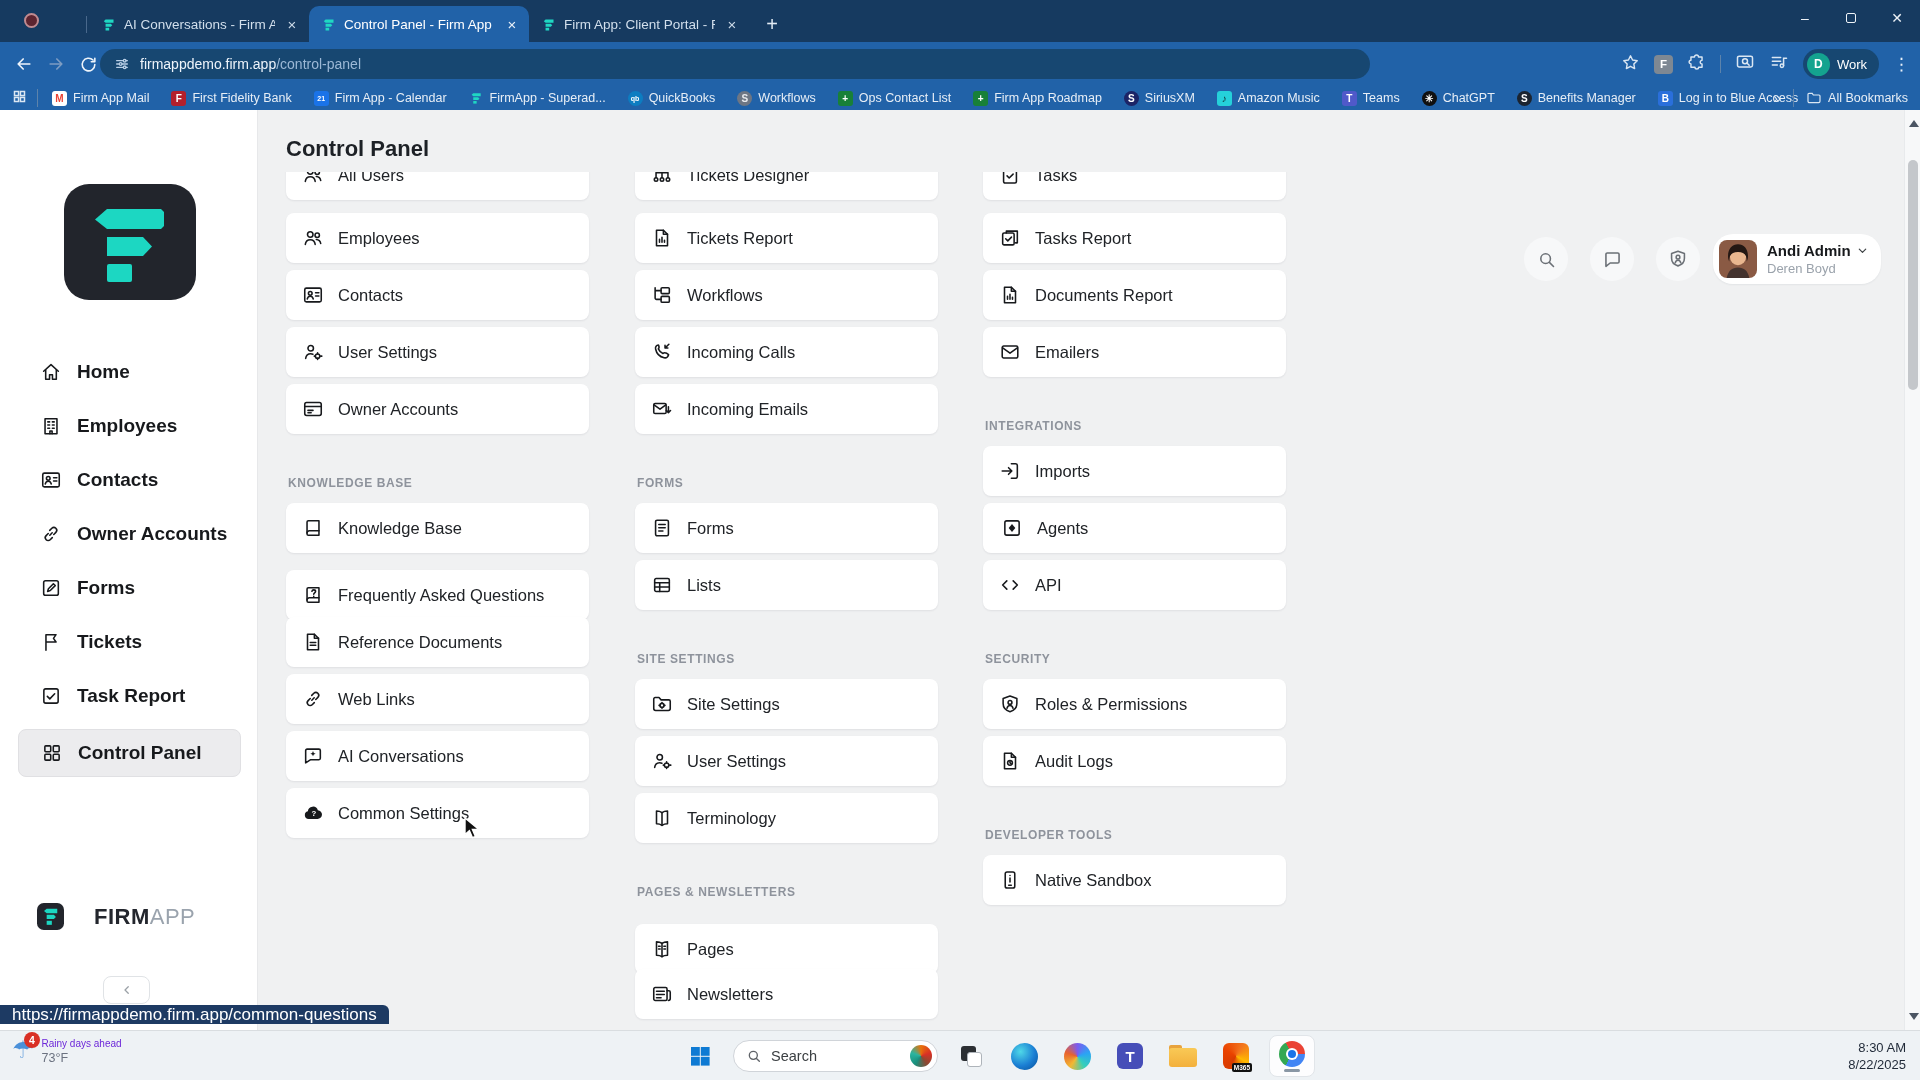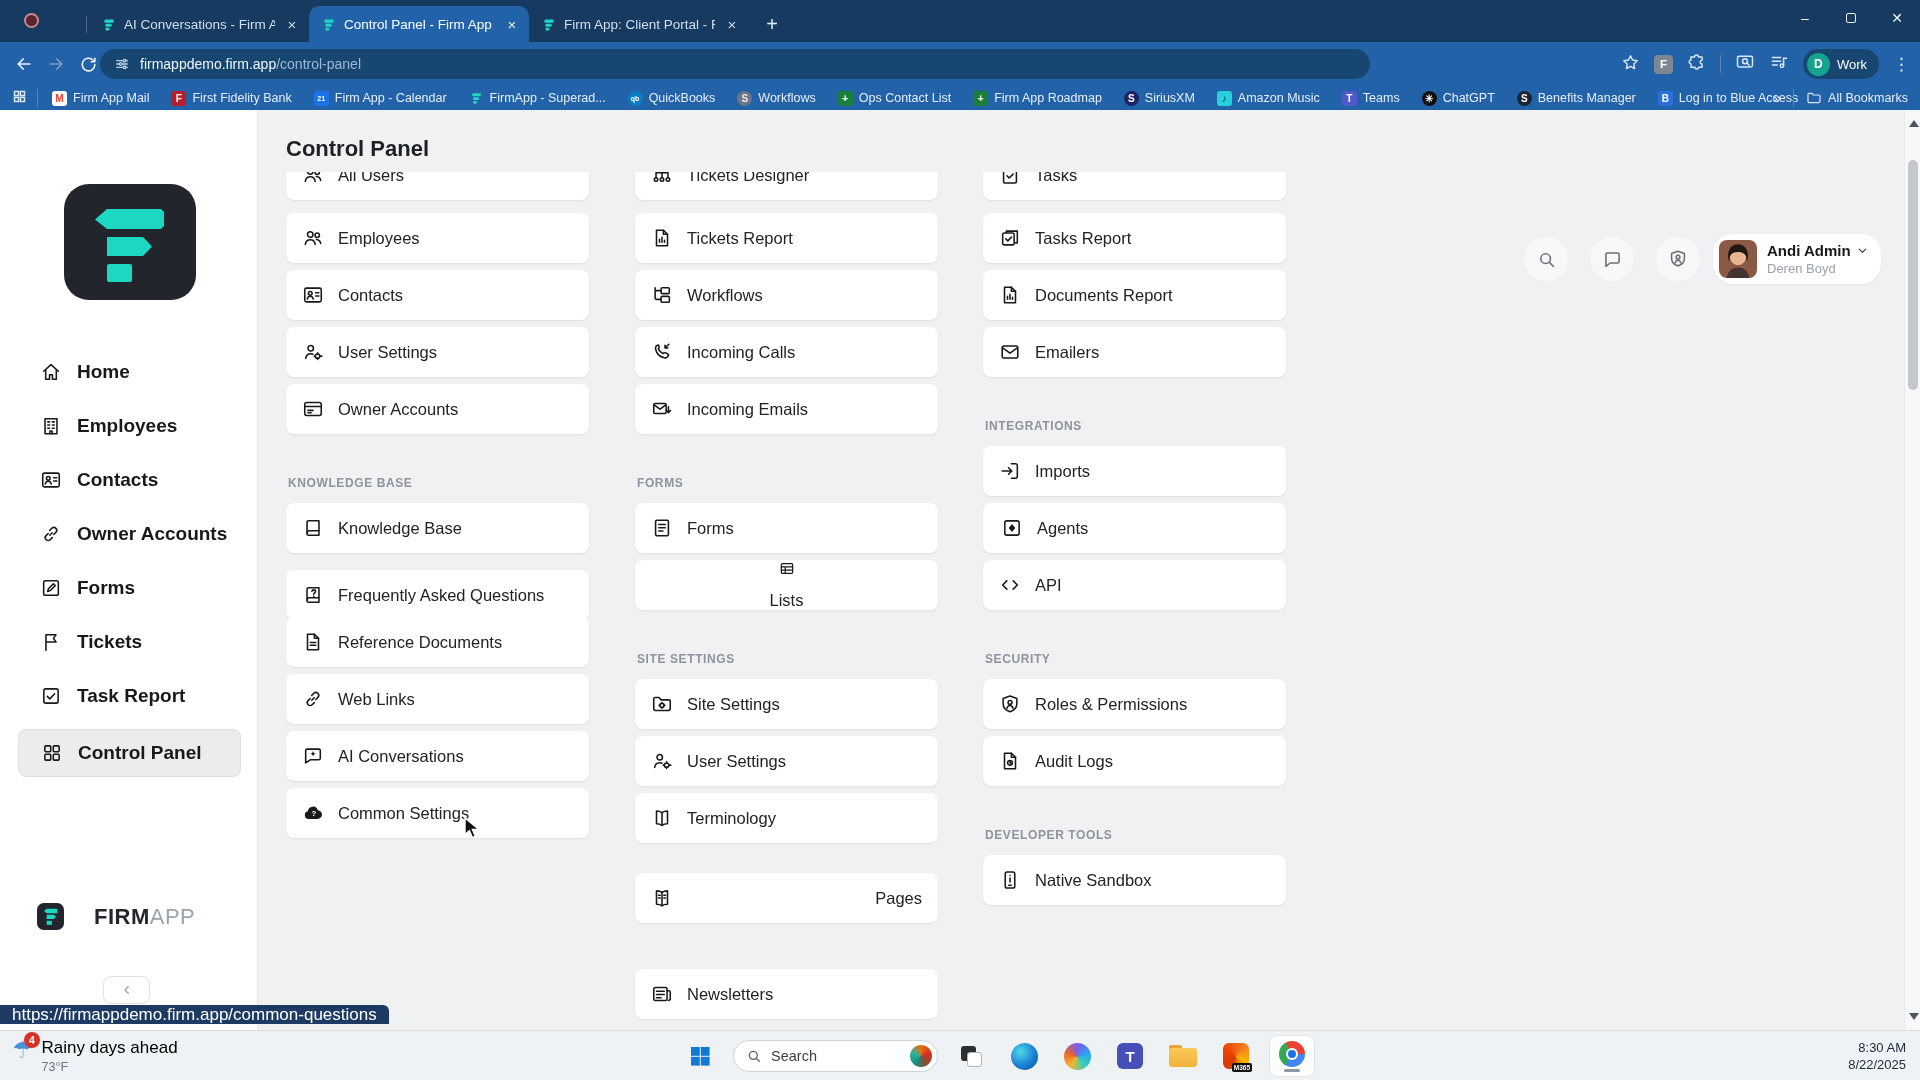--- a/index.html
+++ b/index.html
@@ -80,21 +80,21 @@
 .sb-thumb{position:absolute;left:3px;top:50px;width:10px;height:230px;background:#c4c7cb;border-radius:5px}
 
 
 .status-tip{position:absolute;left:0;top:1005px;height:19px;background:#1d3a63;color:#fff;font-size:17px;display:flex;align-items:center;padding:0 12px;border-radius:0 6px 0 0;z-index:30}
 
 
 .taskbar{position:absolute;left:0;top:1030px;width:1920px;height:50px;background:#eef2f5;border-top:1px solid #d9dde0;z-index:20}
 .weather{position:absolute;left:12px;top:5px;display:flex;align-items:flex-start;gap:8px}
 .wx-icon{position:relative;font-size:24px;color:#4a90d9;line-height:28px}
 .wx-badge{position:absolute;left:12px;top:-4px;min-width:16px;height:16px;border-radius:8px;background:#d93025;color:#fff;font-size:10.5px;font-weight:700;display:flex;align-items:center;justify-content:center;padding:0 3px}
-.wx-title{font-size:17px;color:#000000;margin-top:2px}
+.wx-title{font-size:10px;color:#6d28d9;margin-top:2px}
 .wx-temp{font-size:12.5px;color:#6b7280;margin-top:2px}
 .tb-center{position:absolute;left:680px;top:0;height:50px;display:flex;align-items:center;gap:13px}
 .tb-ic{width:40px;height:40px;display:flex;align-items:center;justify-content:center;border-radius:6px}
 .searchbox{width:205px;height:32px;background:#fff;border:1px solid #d0d4d9;border-radius:16px;display:flex;align-items:center;gap:9px;padding:0 5px 0 12px;color:#3c4043;font-size:14.5px}
 .sh-icon{margin-left:auto;width:22px;height:22px;border-radius:50%;background:conic-gradient(#e8710a,#d93025,#8a4a32,#1a8f7c,#2bb5a0,#e8710a)}
 .edge-ic{width:27px;height:27px;border-radius:50%;background:radial-gradient(circle at 35% 32%,#4fd8e8,#1b7fd4 55%,#0b59a4 90%)}
 .copilot-ic{width:27px;height:27px;border-radius:50%;background:conic-gradient(#7b5cf0,#2aa4f4,#35d0ba,#f2b832,#e8632e,#7b5cf0)}
 .teams-ic{width:26px;height:26px;border-radius:6px;background:#464eb8;color:#fff;font-weight:700;font-size:15px;display:flex;align-items:center;justify-content:center}
 .folder-ic{position:relative;width:28px;height:22px}
 .folder-ic .fb{position:absolute;left:0;top:0;width:13px;height:7px;border-radius:2px 2px 0 0;background:#e8a33d}
@@ -581,21 +581,21 @@
               <span class="clabel">Incoming Emails</span>
             </div>
             <div class="seclabel" style="top: 304px;">FORMS</div>
             <div class="card" style="top: 331px;">
               <svg width="22" height="22" viewBox="0 0 24 24" fill="none" stroke="currentColor" stroke-width="1.7" stroke-linecap="round" stroke-linejoin="round">
                 <rect x="5" y="3.5" width="14" height="17" rx="1.6"></rect>
                 <path d="M8.5 8.2h7M8.5 11.7h7M8.5 15.2h4.5"></path>
               </svg>
               <span class="clabel">Forms</span>
             </div>
-            <div class="card" style="top: 388px; flex-direction: column;">
+            <div class="card" style="top: 388px;">
               <svg width="22" height="22" viewBox="0 0 24 24" fill="none" stroke="currentColor" stroke-width="1.7" stroke-linecap="round" stroke-linejoin="round">
                 <rect x="4" y="5" width="16" height="14" rx="1.6"></rect>
                 <path d="M4 9.6h16M4 14.2h16M9.5 9.6v9.4"></path>
               </svg>
               <span class="clabel">Lists</span>
             </div>
             <div class="seclabel" style="top: 480px;">SITE SETTINGS</div>
             <div class="card" style="top: 507px;">
               <svg width="22" height="22" viewBox="0 0 24 24" fill="none" stroke="currentColor" stroke-width="1.7" stroke-linecap="round" stroke-linejoin="round">
                 <path d="M3 6.5A1.5 1.5 0 0 1 4.5 5h4.2L11 7.5h8.5A1.5 1.5 0 0 1 21 9v8a2 2 0 0 1-2 2H5a2 2 0 0 1-2-2z"></path>
@@ -614,21 +614,21 @@
               <span class="clabel">User Settings</span>
             </div>
             <div class="card" style="top: 621px;">
               <svg width="22" height="22" viewBox="0 0 24 24" fill="none" stroke="currentColor" stroke-width="1.7" stroke-linecap="round" stroke-linejoin="round">
                 <path d="M12 6.2C10.4 5 8.4 4.4 6 4.4v13.8c2.4 0 4.4.6 6 1.8 1.6-1.2 3.6-1.8 6-1.8V4.4c-2.4 0-4.4.6-6 1.8z"></path>
                 <path d="M12 6.2V20"></path>
               </svg>
               <span class="clabel">Terminology</span>
             </div>
             <div class="seclabel" style="top: 713px;">PAGES &amp; NEWSLETTERS</div>
-            <div class="card" style="top: 701px; justify-content: space-between;">
+            <div class="card" style="top: 752px;">
               <svg width="22" height="22" viewBox="0 0 24 24" fill="none" stroke="currentColor" stroke-width="1.7" stroke-linecap="round" stroke-linejoin="round">
                 <path d="M12 5.8C10.5 4.7 8.4 4.2 6 4.2v14.6c2.4 0 4.5.5 6 1.6 1.5-1.1 3.6-1.6 6-1.6V4.2c-2.4 0-4.5.5-6 1.6z"></path>
                 <path d="M12 5.8v14.6M8.2 9h1.8M8.2 12h1.8M14 9h1.8M14 12h1.8"></path>
               </svg>
               <span class="clabel">Pages</span>
             </div>
             <div class="card" style="top: 797px;">
               <svg width="22" height="22" viewBox="0 0 24 24" fill="none" stroke="currentColor" stroke-width="1.7" stroke-linecap="round" stroke-linejoin="round">
                 <rect x="3" y="5" width="14.5" height="14" rx="1.6"></rect>
                 <path d="M17.5 8.5h2A1.5 1.5 0 0 1 21 10v7a2 2 0 0 1-2 2"></path>

